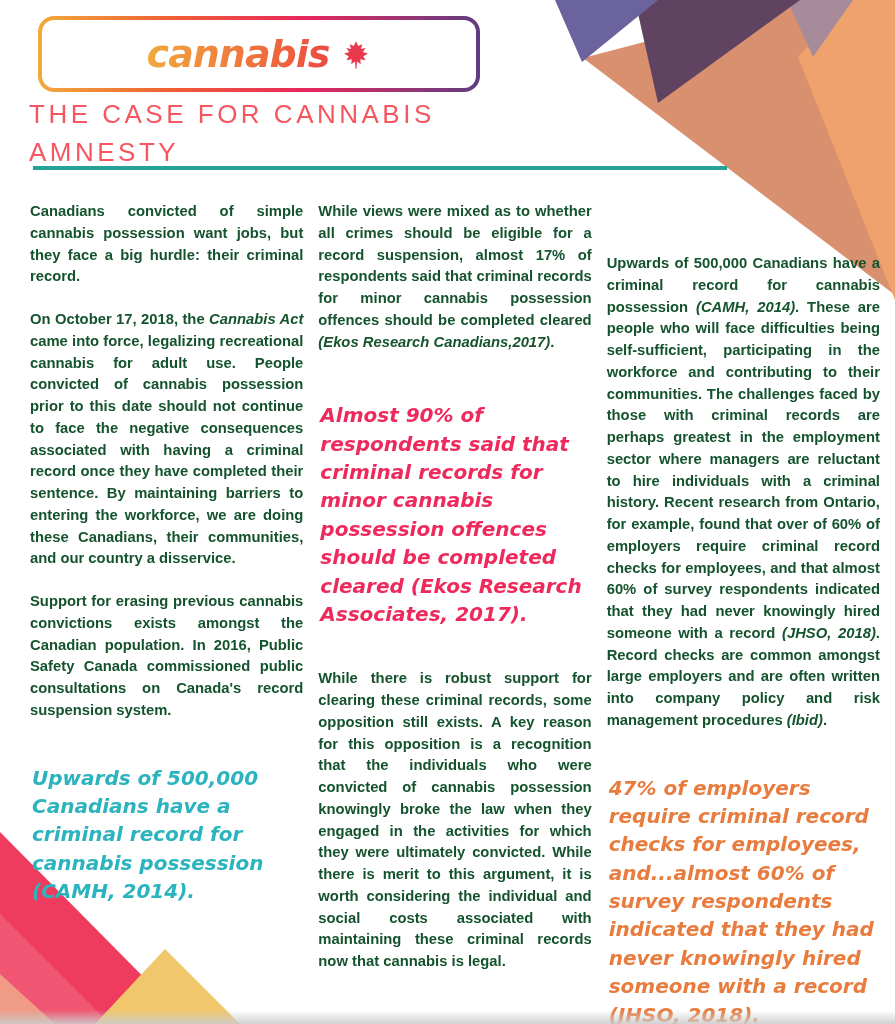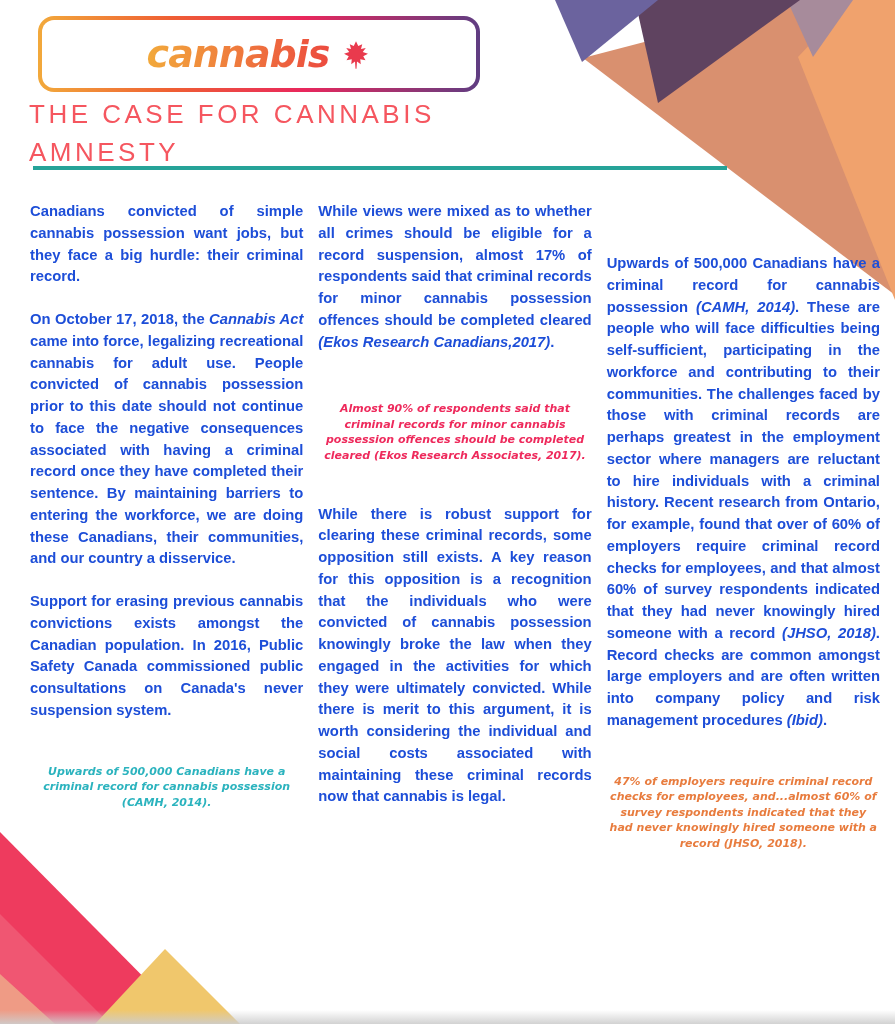--- a/index.html
+++ b/index.html
@@ -49,27 +49,27 @@
   .columns{
     position:absolute;left:30px;top:201px;width:850px;z-index:2;
     display:flex;gap:15px;
   }
   .col{flex:1 1 0;min-width:0;color:#33333d;}
   .col-3{padding-top:52px;}
   .para{
     margin:0 0 21px 0;
     font-size:14.8px;line-height:1.47;
     text-align:justify;font-weight:600;
-    color:#1d4ed8;
+    color:#14532d;
   }
   .para .it{font-style:italic;font-weight:600;}
   .quote{
     font-family:"DejaVu Sans",sans-serif;
     font-style:italic;font-weight:600;
-    text-align:center;font-size:11px;line-height:1.42;
+    text-align:left;font-size:20px;line-height:1.42;
     margin:42px 2px;
   }
   .col-2 .quote{margin-top:48px;margin-bottom:40px;}
 </style>
 </head>
 <body>
 
 <svg id="decor-top-right" class="decor" width="340" height="330" viewBox="0 0 340 330">
   <polygon points="28,58 250,0 340,0 340,295" fill="#d9906f"></polygon>
   <polygon points="243,57 297,0 340,0 340,300" fill="#f0a26d"></polygon>
@@ -94,21 +94,21 @@
   </div>
 </div>
 
 <div class="page-title">THE CASE FOR CANNABIS AMNESTY</div>
 <div class="rule"></div>
 
 <div class="columns" id="columns">
     <div class="col col-1">
       <p class="para"><span>Canadians convicted of simple cannabis possession want jobs, but they face a big hurdle: their criminal record.</span></p>
       <p class="para"><span>On October 17, 2018, the </span><span class="it">Cannabis Act</span><span> came into force, legalizing recreational cannabis for adult use. People convicted of cannabis possession prior to this date should not continue to face the negative consequences associated with having a criminal record once they have completed their sentence. By maintaining barriers to entering the workforce, we are doing these Canadians, their communities, and our country a disservice.</span></p>
-      <p class="para"><span>Support for erasing previous cannabis convictions exists amongst the Canadian population. In 2016, Public Safety Canada commissioned public consultations on Canada's never suspension system.</span></p>
+      <p class="para"><span>Support for erasing previous cannabis convictions exists amongst the Canadian population. In 2016, Public Safety Canada commissioned public consultations on Canada's record suspension system.</span></p>
       <div class="quote" style="color: rgb(43, 179, 190);">Upwards of 500,000 Canadians have a criminal record for cannabis possession (CAMH, 2014).</div>
     </div>
     <div class="col col-2">
       <p class="para"><span>While views were mixed as to whether all crimes should be eligible for a record suspension, almost 17% of respondents said that criminal records for minor cannabis possession offences should be completed cleared </span><span class="it">(Ekos Research Canadians,2017)</span><span>.</span></p>
       <div class="quote" style="color: rgb(238, 42, 92);">Almost 90% of respondents said that criminal records for minor cannabis possession offences should be completed cleared (Ekos Research Associates, 2017).</div>
       <p class="para"><span>While there is robust support for clearing these criminal records, some opposition still exists. A key reason for this opposition is a recognition that the individuals who were convicted of cannabis possession knowingly broke the law when they engaged in the activities for which they were ultimately convicted. While there is merit to this argument, it is worth considering the individual and social costs associated with maintaining these criminal records now that cannabis is legal.</span></p>
     </div>
     <div class="col col-3">
       <p class="para"><span>Upwards of 500,000 Canadians have a criminal record for cannabis possession </span><span class="it">(CAMH, 2014)</span><span>. These are people who will face difficulties being self-sufficient, participating in the workforce and contributing to their communities. The challenges faced by those with criminal records are perhaps greatest in the employment sector where managers are reluctant to hire individuals with a criminal history. Recent research from Ontario, for example, found that over of 60% of employers require criminal record checks for employees, and that almost 60% of survey respondents indicated that they had never knowingly hired someone with a record </span><span class="it">(JHSO, 2018)</span><span>. Record checks are common amongst large employers and are often written into company policy and risk management procedures </span><span class="it">(Ibid)</span><span>.</span></p>
       <div class="quote" style="color: rgb(232, 124, 62);">47% of employers require criminal record checks for employees, and...almost 60% of survey respondents indicated that they had never knowingly hired someone with a record (JHSO, 2018).</div>

